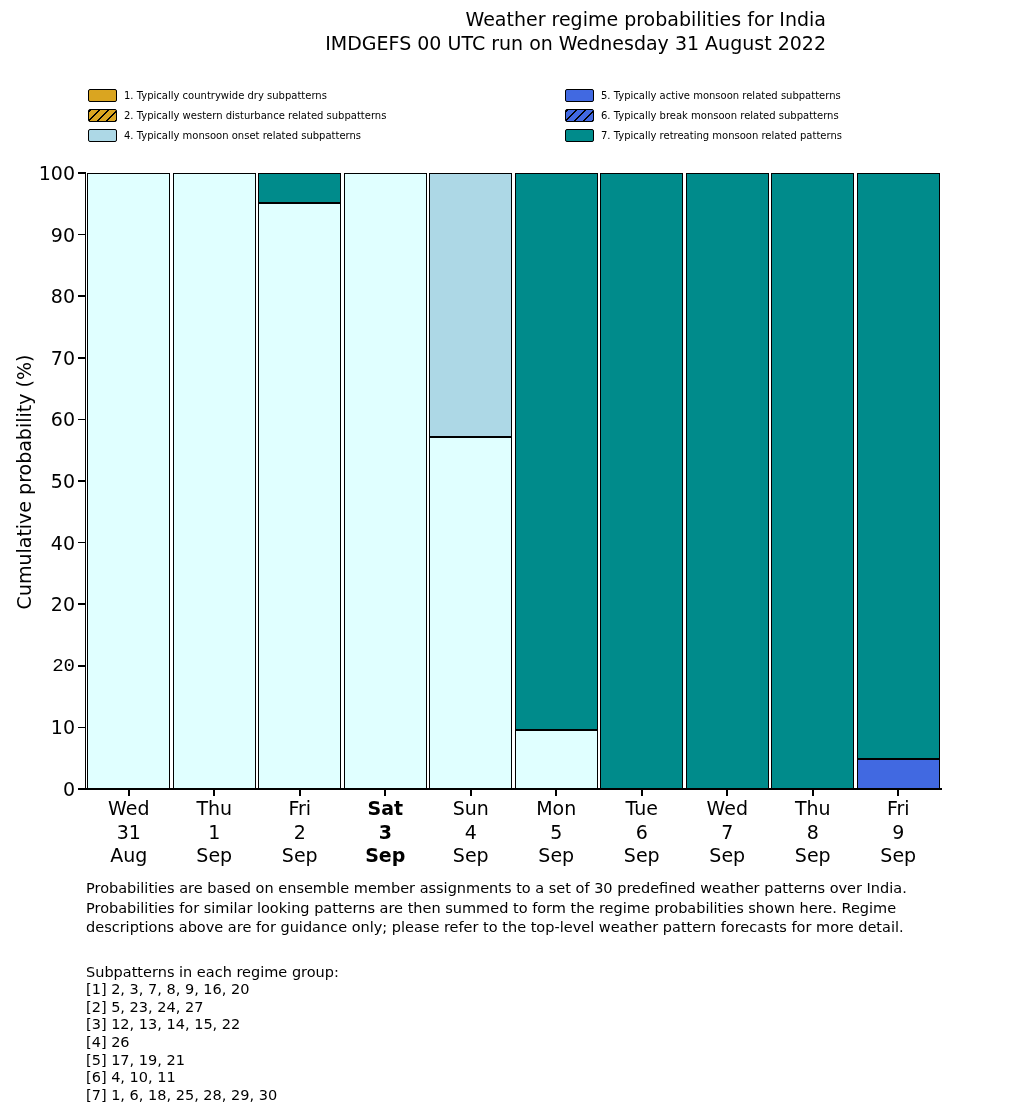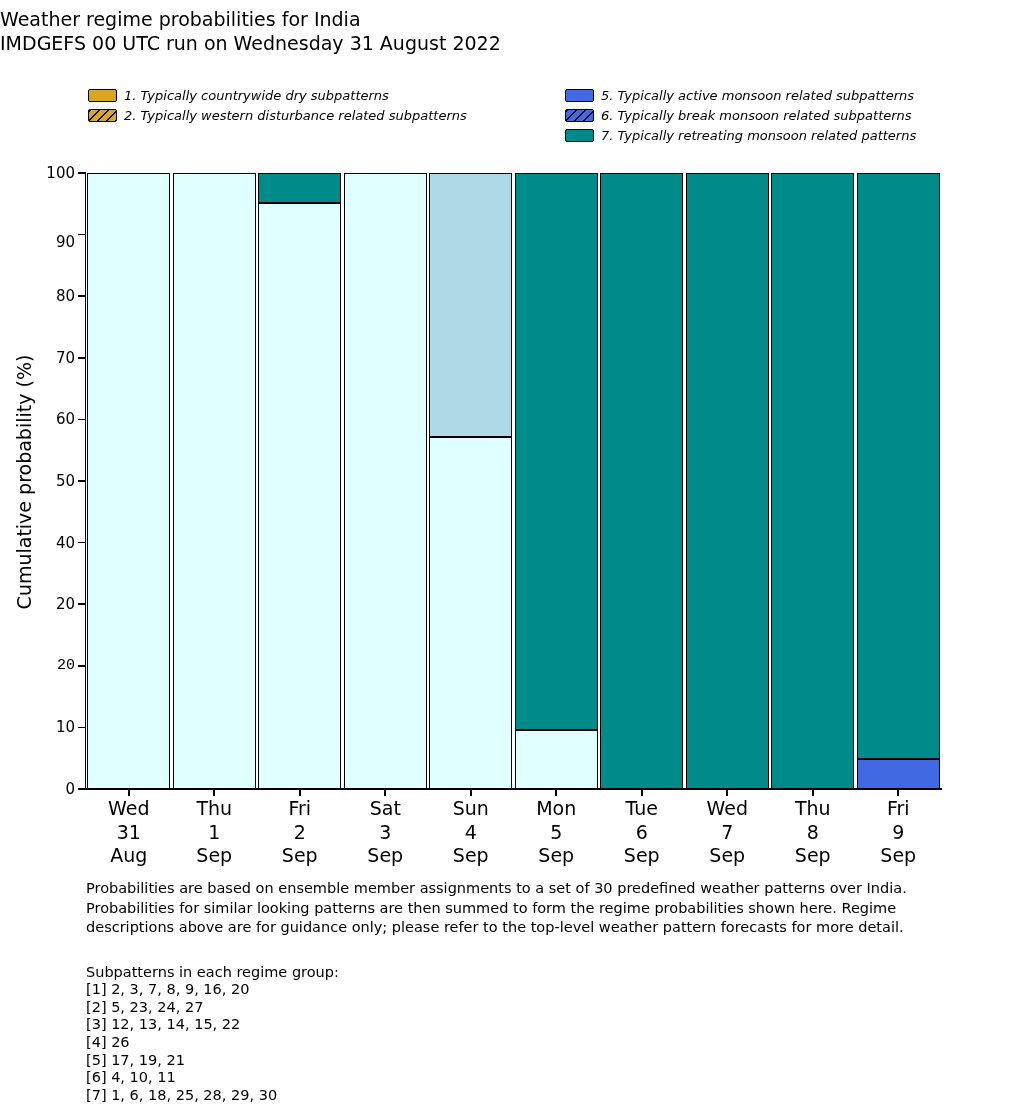--- a/index.html
+++ b/index.html
@@ -1,40 +1,40 @@
 <!DOCTYPE html>
 <html><head>
 <meta charset="utf-8">
 <style>
   html,body{margin:0;padding:0;}
   body{
     width:1033px;height:1114px;background:#ffffff;position:relative;
     font-family:"DejaVu Sans","Liberation Sans",sans-serif;color:#000;
     overflow:hidden;
   }
-  .title-block{position:absolute;top:7px;left:0;width:826px;text-align:left;}
+  .title-block{position:absolute;top:7px;left:0;width:826px;text-align:right;}
   .title-line{font-size:19px;line-height:24px;color:#000;}
 
   
   .legend-col{position:absolute;top:86px;}
   #legend-col-left{left:88px;}
   #legend-col-right{left:565px;text-align:right;}
   .legend-row{display:flex;align-items:center;height:19.7px;}
   .legend-swatch{
     width:29px;height:13px;border:1.5px solid #000;border-radius:2px;
     box-sizing:border-box;flex:0 0 auto;margin-right:7px;
   }
-  .legend-label{font-size:13px;white-space:nowrap;font-style:italic;}
+  .legend-label{font-size:10px;white-space:nowrap;}
 
   
   .chart{position:absolute;left:0;top:0;width:1033px;height:1114px;}
   .spine{position:absolute;background:#000;}
   .ytick{position:absolute;background:#000;width:8px;height:1.6px;}
   .ytick-label{
-    position:absolute;width:50px;text-align:right;font-size:15px;line-height:22px;
+    position:absolute;width:50px;text-align:right;font-size:19px;line-height:22px;
   }
   .xtick{position:absolute;background:#000;width:1.6px;height:7px;}
   .xtick-label{
     position:absolute;width:86px;text-align:center;font-size:19px;line-height:23.5px;
     white-space:pre-line;
   }
   .ylabel{
     position:absolute;left:-116px;top:471px;width:280px;text-align:center;
     font-size:19px;transform:rotate(-90deg);transform-origin:center center;
   }
@@ -66,20 +66,24 @@
 </div>
 
 <div id="legend-col-left" class="legend-col">
     <div class="legend-row">
       <span class="legend-swatch" style="background-color: rgb(218, 165, 32);"></span>
       <span class="legend-label">1. Typically countrywide dry subpatterns</span>
     </div>
     <div class="legend-row">
       <span class="legend-swatch hatched" style="background-color: rgb(218, 165, 32);"></span>
       <span class="legend-label">2. Typically western disturbance related subpatterns</span>
+    </div>
+    <div class="legend-row">
+      <span class="legend-swatch" style="background-color: rgb(173, 216, 230);"></span>
+      <span class="legend-label">4. Typically monsoon onset related subpatterns</span>
     </div>
   </div>
 <div id="legend-col-right" class="legend-col">
     <div class="legend-row">
       <span class="legend-swatch" style="background-color: rgb(65, 105, 225);"></span>
       <span class="legend-label">5. Typically active monsoon related subpatterns</span>
     </div>
     <div class="legend-row">
       <span class="legend-swatch hatched" style="background-color: rgb(65, 105, 225);"></span>
       <span class="legend-label">6. Typically break monsoon related subpatterns</span>
@@ -107,39 +111,39 @@
       <div class="ytick-label" style="left: 25px; top: 531.6px;">40</div>
       <div class="ytick" style="left: 77.5px; top: 480.2px;"></div>
       <div class="ytick-label" style="left: 25px; top: 470px;">50</div>
       <div class="ytick" style="left: 77.5px; top: 418.6px;"></div>
       <div class="ytick-label" style="left: 25px; top: 408.4px;">60</div>
       <div class="ytick" style="left: 77.5px; top: 357px;"></div>
       <div class="ytick-label" style="left: 25px; top: 346.8px;">70</div>
       <div class="ytick" style="left: 77.5px; top: 295.4px;"></div>
       <div class="ytick-label" style="left: 25px; top: 285.2px;">80</div>
       <div class="ytick" style="left: 77.5px; top: 233.8px;"></div>
-      <div class="ytick-label" style="left: 25px; top: 223.6px; margin-top: 7px;">90</div>
+      <div class="ytick-label" style="left: 25px; top: 223.6px;">90</div>
       <div class="ytick" style="left: 77.5px; top: 172.2px;"></div>
       <div class="ytick-label" style="left: 25px; top: 162px;">100</div>
     </div>
   <div id="xticks">
       <div class="xtick" style="left: 127.95px; top: 789px;"></div>
       <div class="xtick-label" style="left: 85.75px; top: 797px;">Wed
 31
 Aug</div>
       <div class="xtick" style="left: 213.45px; top: 789px;"></div>
       <div class="xtick-label" style="left: 171.25px; top: 797px;">Thu
 1
 Sep</div>
       <div class="xtick" style="left: 298.95px; top: 789px;"></div>
       <div class="xtick-label" style="left: 256.75px; top: 797px;">Fri
 2
 Sep</div>
       <div class="xtick" style="left: 384.45px; top: 789px;"></div>
-      <div class="xtick-label" style="left: 342.25px; top: 797px;">Sat
+      <div class="xtick-label" style="left: 342.25px; top: 797px; font-weight: bold;">Sat
 3
 Sep</div>
       <div class="xtick" style="left: 469.95px; top: 789px;"></div>
       <div class="xtick-label" style="left: 427.75px; top: 797px;">Sun
 4
 Sep</div>
       <div class="xtick" style="left: 555.45px; top: 789px;"></div>
       <div class="xtick-label" style="left: 513.25px; top: 797px;">Mon
 5
 Sep</div>

